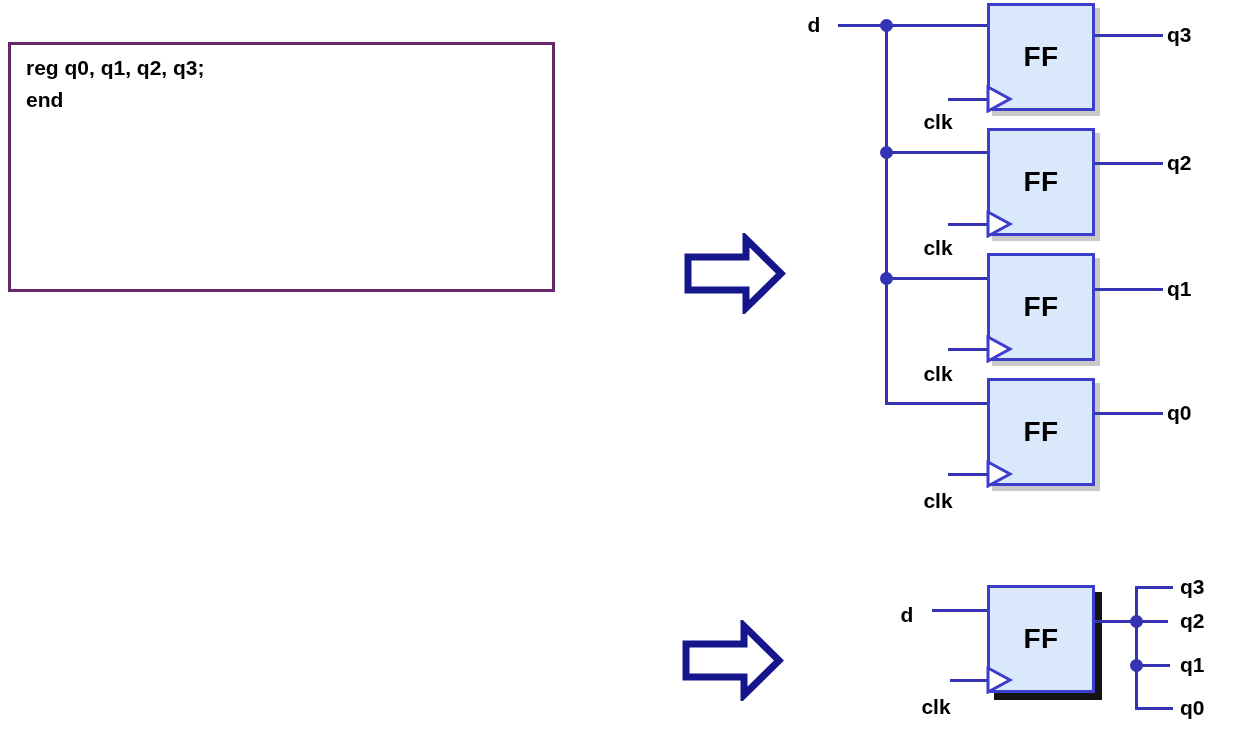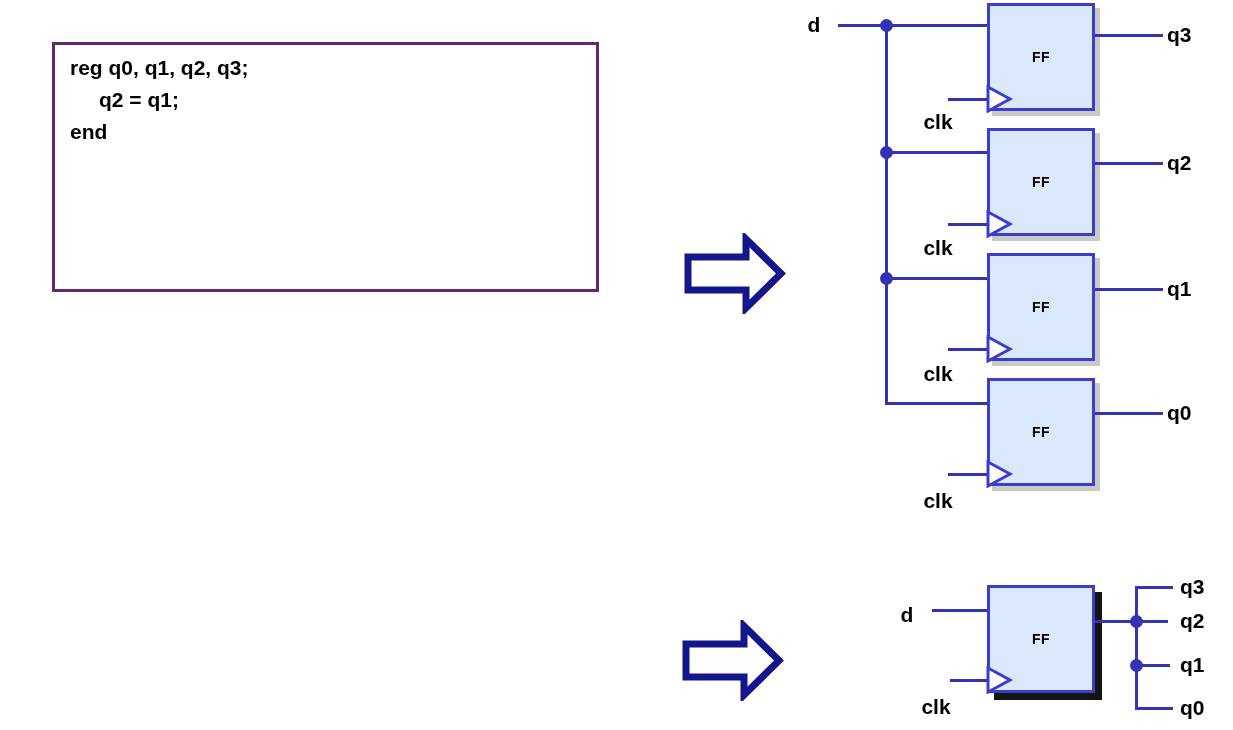--- a/index.html
+++ b/index.html
@@ -5,50 +5,48 @@
   html,body { margin:0; padding:0; background:#ffffff; }
   .canvas {
     position:relative; width:1233px; height:730px; background:#ffffff;
     font-family:"Liberation Sans", sans-serif; color:#000; overflow:hidden;
   }
   
   .code-box {
     position:absolute; left:8px; top:42px; width:547px; height:250px;
     border:3px solid #66276b; box-sizing:border-box; padding:7px 0 0 15px;
     background:#ffffff;
-    margin-left:44px;
   }
   .code-line { font-size:21px; font-weight:bold; line-height:32px; white-space:pre; }
   .code-line.indent { padding-left:29px; }
   
   .wire { position:absolute; background:#3333b3; }
   .dot  { position:absolute; width:13px; height:13px; border-radius:50%; background:#3333b3; }
   
   .ffbox {
     position:absolute; width:108px; height:108px; box-sizing:border-box;
     background:#d9e8fb; border:3px solid #3d3dcc;
     display:flex; align-items:center; justify-content:center;
   }
   .ffbox.shadow-gray { box-shadow:5px 5px 0 #c9c9c9; }
   .ffbox.shadow-dark { box-shadow:7px 7px 0 #141414; }
-  .fftext { font-size:14px; font-weight:bold; letter-spacing:0.5px; }
+  .fftext { font-size:28px; font-weight:bold; letter-spacing:0.5px; }
   
   .lbl { position:absolute; font-size:21px; font-weight:bold; line-height:24px; }
   .c { text-align:center; }
   .tri { position:absolute; }
   .arrow { position:absolute; }
 </style>
 </head>
 <body>
 
 <div class="canvas">
 
   <div class="code-box">
     <div class="code-line">reg q0, q1, q2, q3;</div>
-    <div class="code-line indent">q2 = q1;</div>
     <div class="code-line">end</div>
   </div>
 
   <svg class="arrow" style="left:682px; top:233px;" width="106" height="81" viewBox="0 0 106 81">
     <polygon points="6,24 64,24 64,6 99,40.5 64,75 64,57 6,57" fill="#ffffff" stroke="#15158c" stroke-width="7" stroke-linejoin="miter"></polygon>
   </svg>
 
   <div>
 
     <div class="lbl c" style="left:800px; top:13px; width:28px;">d</div>

